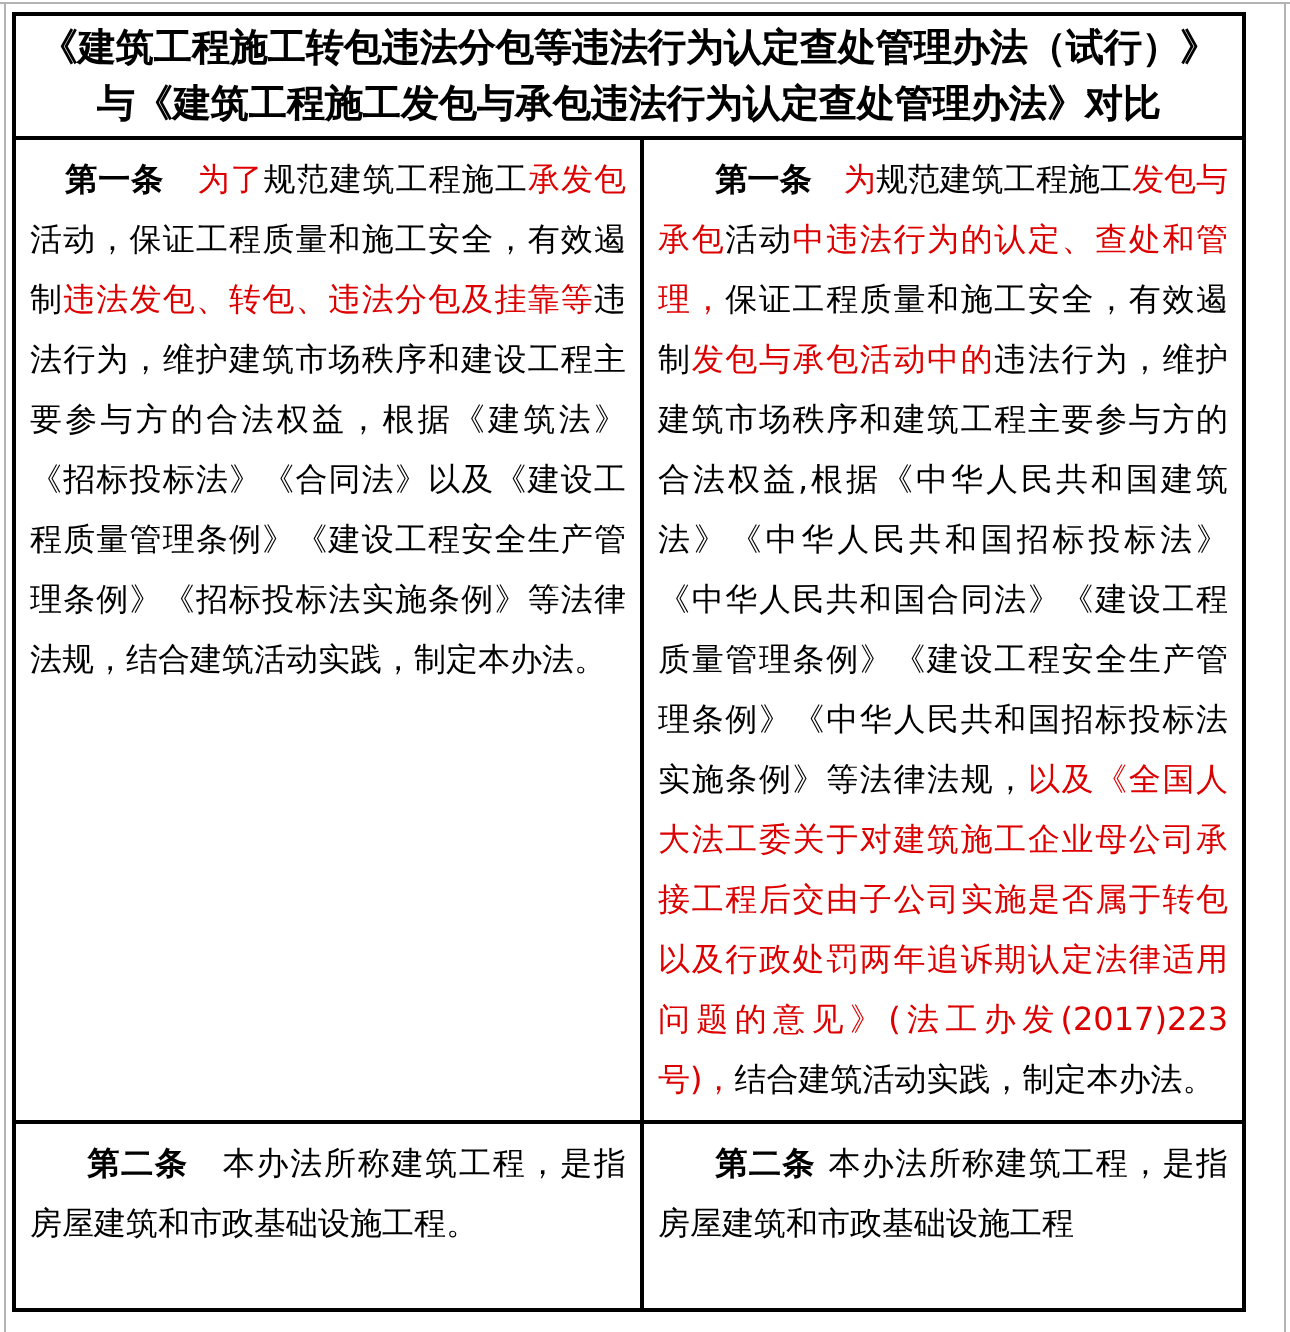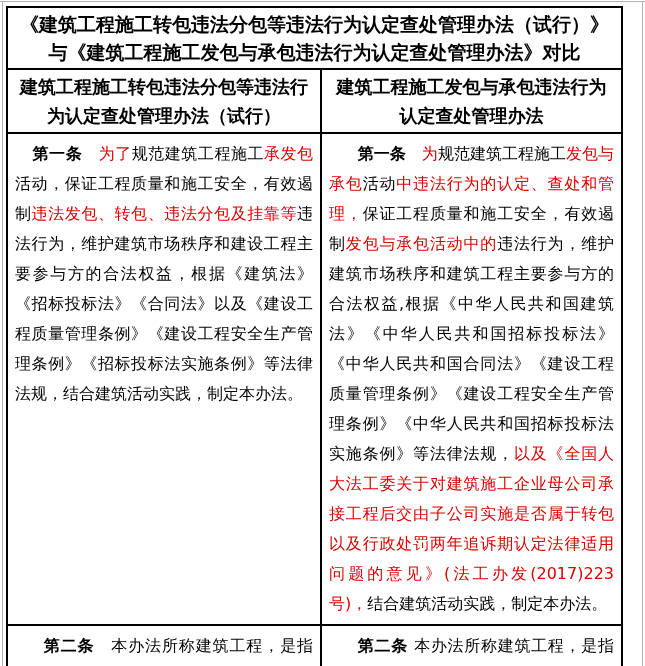--- a/index.html
+++ b/index.html
@@ -52,24 +52,20 @@
 
   <table class="doc-table">
     <colgroup>
       <col style="width:314px">
       <col style="width:301px">
     </colgroup>
     <tbody>
         <tr>
       <td colspan="2" class="title-cell">《建筑工程施工转包违法分包等违法行为认定查处管理办法（试行）》与《建筑工程施工发包与承包违法行为认定查处管理办法》对比</td>
     </tr>
-    <tr>
-      <td class="header-cell">建筑工程施工转包违法分包等违法行为认定查处管理办法（试行）</td>
-      <td class="header-cell">建筑工程施工发包与承包违法行为认定查处管理办法</td>
-    </tr>
     <tr class="row-a1">
       <td class="body-cell">
         <p class="para indent-sm"><span class="run-bold">第一条　</span><span class="run-red">为了</span><span>规范建筑工程施工</span><span class="run-red">承发包</span><span>活动，保证工程质量和施工安全，有效遏制</span><span class="run-red">违法发包、转包、违法分包及挂靠等</span><span>违法行为，维护建筑市场秩序和建设工程主要参与方的合法权益，根据《建筑法》《招标投标法》《合同法》以及《建设工程质量管理条例》《建设工程安全生产管理条例》《招标投标法实施条例》等法律法规，结合建筑活动实践，制定本办法。</span></p>
       </td>
       <td class="body-cell">
         <p class="para indent"><span class="run-bold">第一条　</span><span class="run-red">为</span><span>规范建筑工程施工</span><span class="run-red">发包与承包</span><span>活动</span><span class="run-red">中违法行为的认定、查处和管理，</span><span>保证工程质量和施工安全，有效遏制</span><span class="run-red">发包与承包活动中的</span><span>违法行为，维护建筑市场秩序和建筑工程主要参与方的合法权益,根据《中华人民共和国建筑法》《中华人民共和国招标投标法》《中华人民共和国合同法》《建设工程质量管理条例》《建设工程安全生产管理条例》《中华人民共和国招标投标法实施条例》等法律法规，</span><span class="run-red">以及《全国人大法工委关于对建筑施工企业母公司承接工程后交由子公司实施是否属于转包以及行政处罚两年追诉期认定法律适用问题的意见》(法工办发(2017)223号)，</span><span>结合建筑活动实践，制定本办法。</span></p>
       </td>
     </tr>
     <tr class="row-a2">
       <td class="body-cell">

